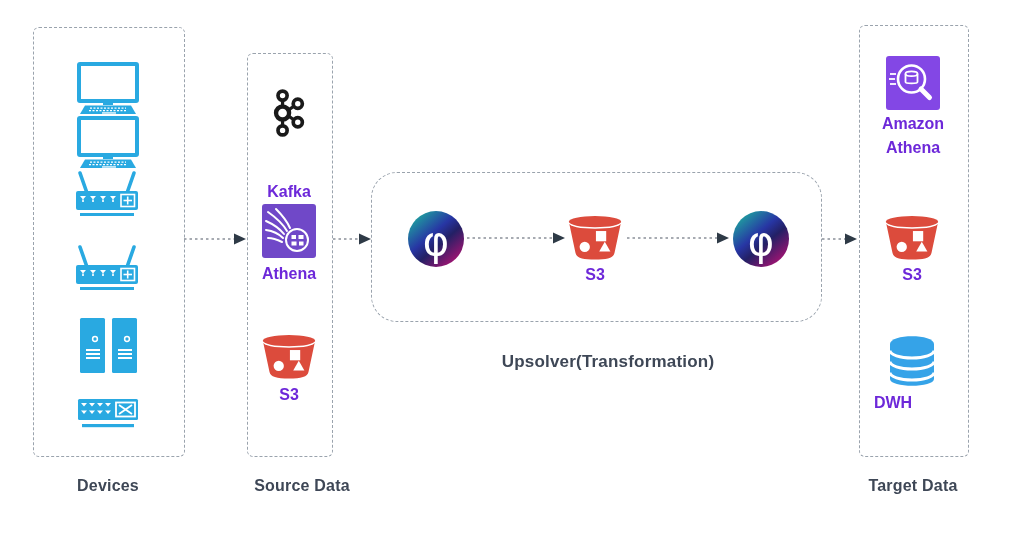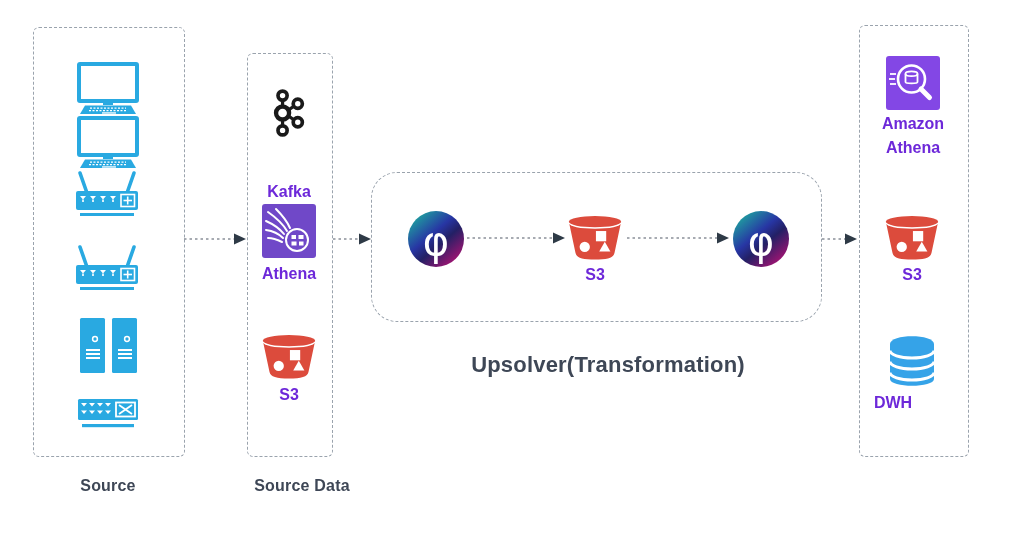--- a/index.html
+++ b/index.html
@@ -139,21 +139,21 @@
         <polygon points="13,11.5 19,11.5 16,15.1"></polygon>
         <polygon points="21,11.5 27,11.5 24,15.1"></polygon>
         <polygon points="29,11.5 35,11.5 32,15.1"></polygon>
     </g>
     <rect x="40" y="3.5" width="19" height="14" fill="none" stroke="#fff" stroke-width="1.8"></rect>
     <line x1="43" y1="6" x2="56" y2="15" stroke="#fff" stroke-width="1.8"></line>
     <line x1="56" y1="6" x2="43" y2="15" stroke="#fff" stroke-width="1.8"></line>
     <rect x="6" y="25" width="52" height="3.2" fill="#29A9E1"></rect>
   </svg>
 
-  <div class="section-label" style="left:33px; top:477px; width:150px;">Source</div>
+  <div class="section-label" style="left:33px; top:477px; width:150px;">Devices</div>
 
   <svg class="abs" style="left:269px; top:88px;" width="38" height="50" viewBox="0 0 34 46">
     <g fill="none" stroke="#1A1A1A">
       <circle cx="12" cy="23" r="6" stroke-width="4"></circle>
       <circle cx="12" cy="7" r="4.2" stroke-width="3.4"></circle>
       <circle cx="12" cy="39" r="4.2" stroke-width="3.4"></circle>
       <circle cx="26" cy="14.5" r="4.2" stroke-width="3.4"></circle>
       <circle cx="26" cy="31.5" r="4.2" stroke-width="3.4"></circle>
       <line x1="12" y1="11.2" x2="12" y2="17" stroke-width="3"></line>
       <line x1="12" y1="29" x2="12" y2="34.8" stroke-width="3"></line>
@@ -210,21 +210,21 @@
     <polygon points="34.5,39 46.5,39 40.5,28.5" fill="#fff"></polygon>
   </svg>
   <div class="icon-label" style="left:555px; top:263px; width:80px;">S3</div>
 
   <div class="upsolver-circle" style="left:733px; top:211px;">
     <svg width="56" height="56" viewBox="0 0 56 56">
       <text x="28" y="30" text-anchor="middle" dominant-baseline="central" font-family="DejaVu Sans, sans-serif" font-size="40" fill="#fff">φ</text>
     </svg>
   </div>
 
-  <div class="section-label" style="left:408px; top:352px; width:400px; font-size:22px;">Upsolver(Transformation)</div>
+  <div class="section-label" style="left:408px; top:352px; width:400px; font-size:17px;">Upsolver(Transformation)</div>
 
   <div class="athena-tile" style="left:886px; top:56px;">
     <svg width="54" height="54" viewBox="0 0 54 54">
       <g fill="none" stroke="#fff">
         <circle cx="25.5" cy="23" r="13.5" stroke-width="2.6"></circle>
         <line x1="35" y1="33" x2="43.5" y2="41.5" stroke-width="5" stroke-linecap="round"></line>
         <ellipse cx="25.5" cy="17.8" rx="6" ry="2.4" stroke-width="1.8"></ellipse>
         <path d="M19.5,17.8 V26 C19.5,27.8 31.5,27.8 31.5,26 V17.8" stroke-width="1.8"></path>
         <line x1="4" y1="18" x2="10" y2="18" stroke-width="1.8"></line>
         <line x1="3" y1="23" x2="9" y2="23" stroke-width="1.8"></line>
@@ -245,14 +245,15 @@
   <div class="icon-label" style="left:872px; top:263px; width:80px;">S3</div>
 
   <svg class="abs" style="left:888px; top:335px;" width="48" height="54" viewBox="0 0 48 54">
     <path d="M2,9 C2,-1.5 46,-1.5 46,9 V44 C46,53 2,53 2,44 Z" fill="#35A3E8"></path>
     <path d="M2,15.5 A22,7.5 0 0 0 46,15.5" stroke="#fff" stroke-width="3" fill="none"></path>
     <path d="M2,26.5 A22,7.5 0 0 0 46,26.5" stroke="#fff" stroke-width="3" fill="none"></path>
     <path d="M2,37.5 A22,7.5 0 0 0 46,37.5" stroke="#fff" stroke-width="3" fill="none"></path>
   </svg>
   <div class="icon-label" style="left:853px; top:391px; width:80px;">DWH</div>
 
+  <div class="section-label" style="left:846px; top:477px; width:134px;">Target Data</div>
 
 </div>
 
 </body></html>

